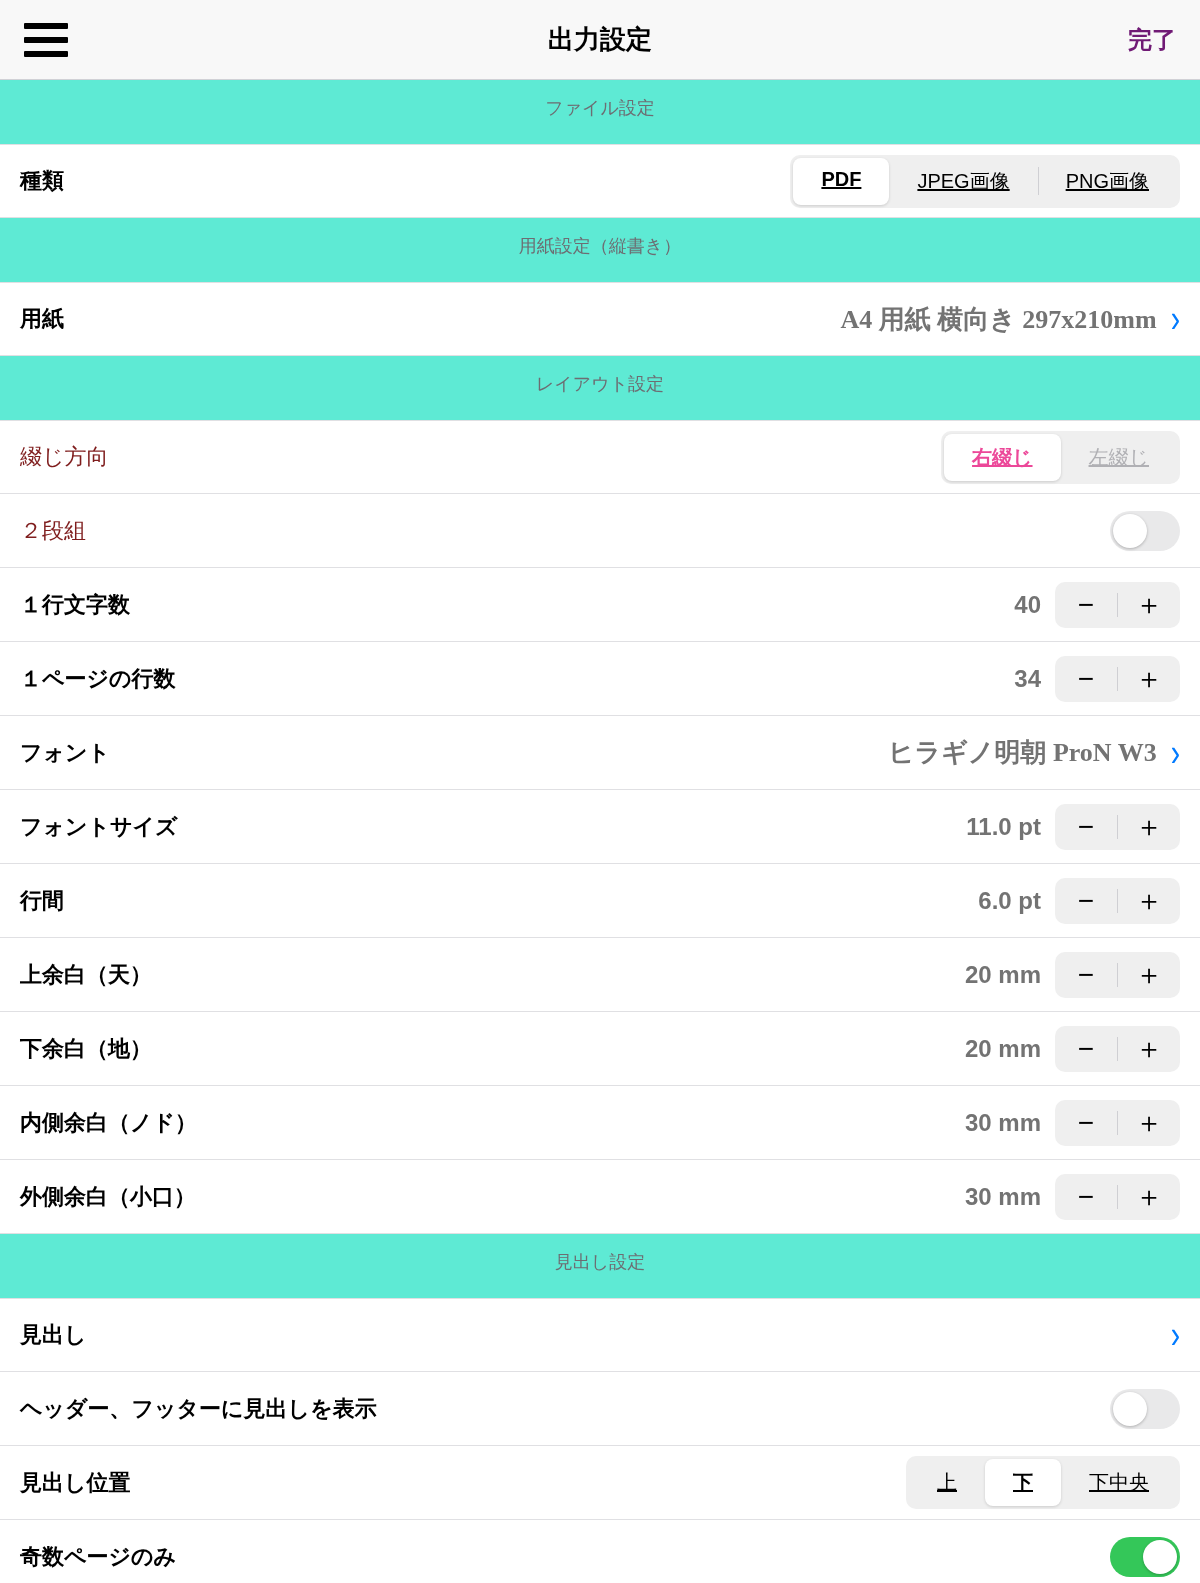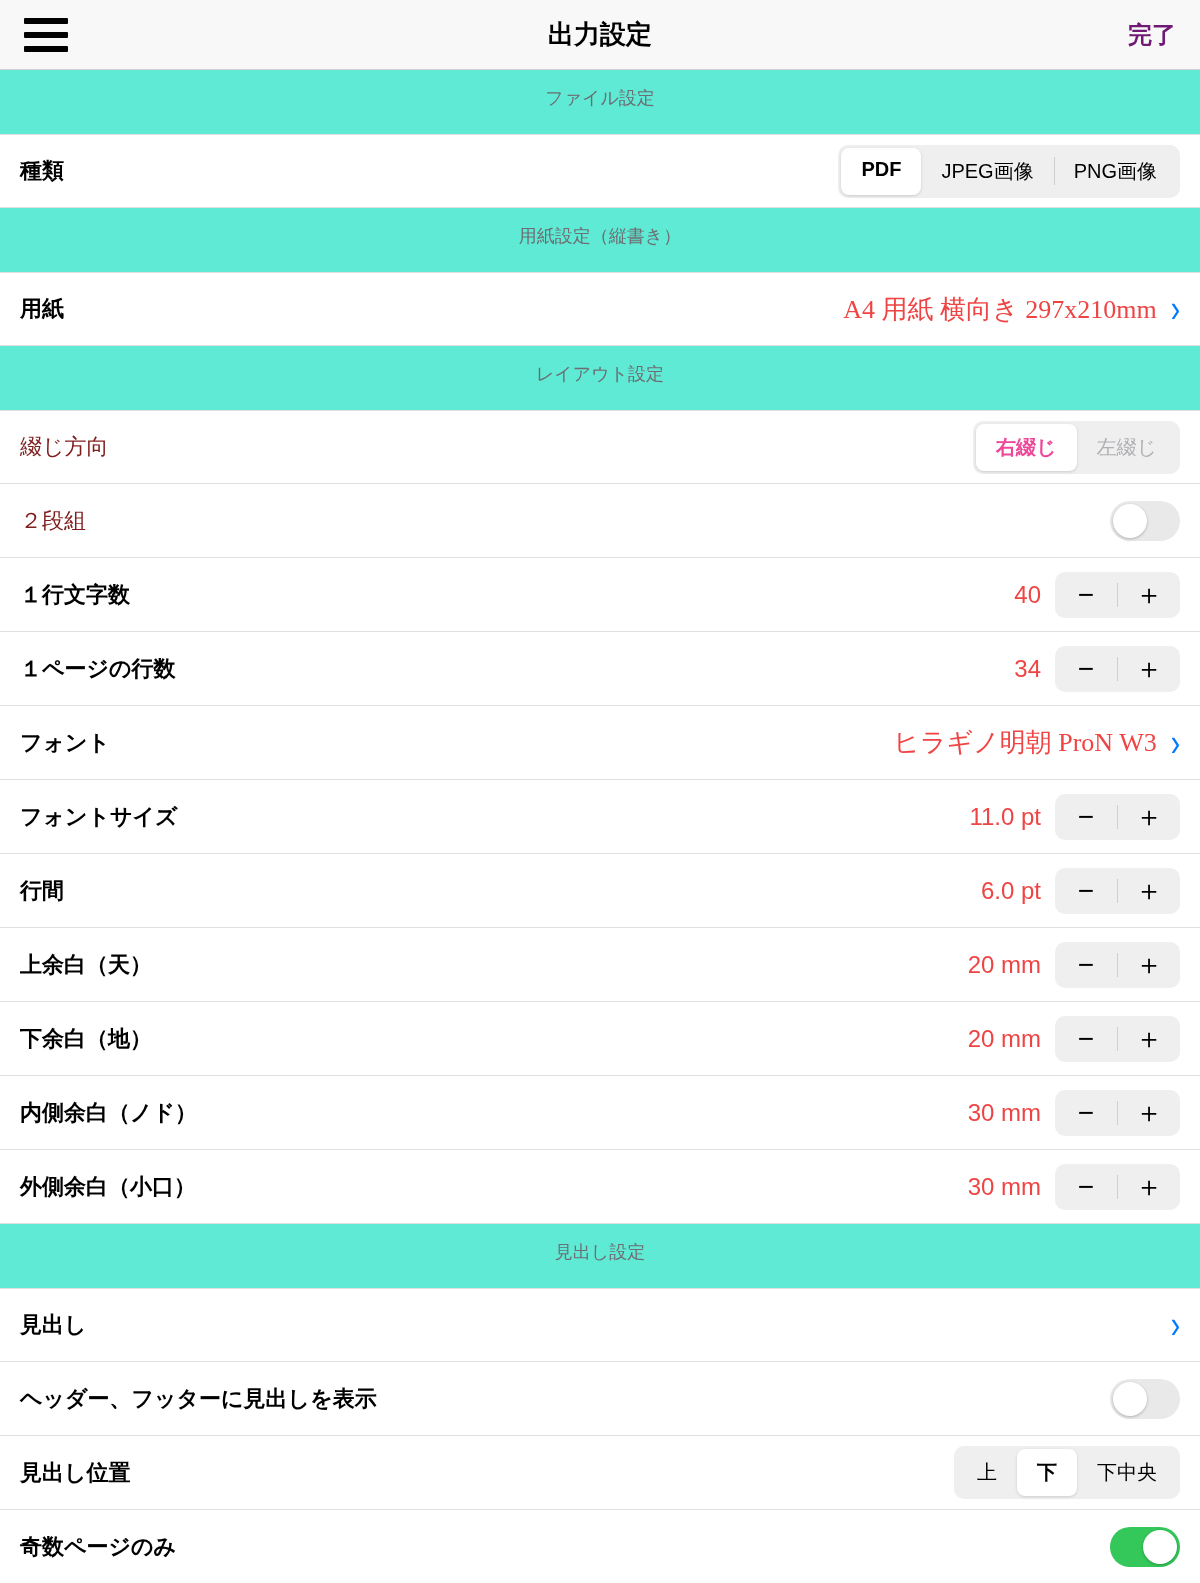--- a/index.html
+++ b/index.html
@@ -3,21 +3,21 @@
 <meta charset="utf-8">
 <style>
   * { box-sizing: border-box; margin: 0; padding: 0; }
   html, body {
     width: 1200px;
     font-family: -apple-system, "Hiragino Sans", "Hiragino Kaku Gothic ProN", sans-serif;
     background: #efeff4;
     color: #000;
   }
   .navbar {
-    height: 70px;
+    height: 80px;
     background: #f8f8f8;
     border-bottom: 1px solid #d1d1d6;
     display: flex;
     align-items: center;
     justify-content: space-between;
     padding: 0 24px;
   }
   .hamburger {
     width: 48px; height: 48px;
     display: flex; flex-direction: column; justify-content: center; gap: 8px;
@@ -40,37 +40,38 @@
     padding: 0 20px;
     min-height: 74px;
     border-bottom: 1px solid #e0e0e3;
     font-size:22px;
   }
   .row:first-of-type { border-top: 1px solid #e0e0e3; }
   .group .row:last-child { border-bottom: 1px solid #e0e0e3; }
   .row-label { font-weight:600; }
   .row-label.muted { color:#7f1d1d; font-weight:400; }
   .row-right { display:flex; align-items:center; gap:14px; }
-  .row-value { font-size:24px; color:#ef4444; font-weight:400; }
+  .row-value { font-size:24px; color:#737373; font-weight:700; }
   .row-value.serif { font-family: "Hiragino Mincho ProN", serif; }
 
   .chevron {
     color:#007aff; font-size:28px; font-weight:300;
     display:inline-block; transform: scaleY(1.4);
   }
 
   
   .segmented {
     display:flex; background:#efefef; border-radius:10px; padding:3px;
     gap:0;
   }
   .segmented .seg {
-    padding: 10px 20px; font-size:20px; color:#000;
+    padding: 10px 28px; font-size:20px; color:#000;
     border-radius:8px; cursor:pointer; white-space:nowrap;
     position:relative;
+    text-decoration:underline;
   }
   .segmented .seg.sel {
     background:#fff; font-weight:600;
     box-shadow: 0 1px 3px rgba(0,0,0,0.15);
   }
   .segmented .seg.divider::before {
     content:""; position:absolute; left:0; top:20%; bottom:20%; width:1px; background:#cfcfd3;
   }
   .segmented.disabled .seg { color:#b0b0b4; }
   .segmented.disabled .seg.sel { color:#ec4899; background:#fff; }

